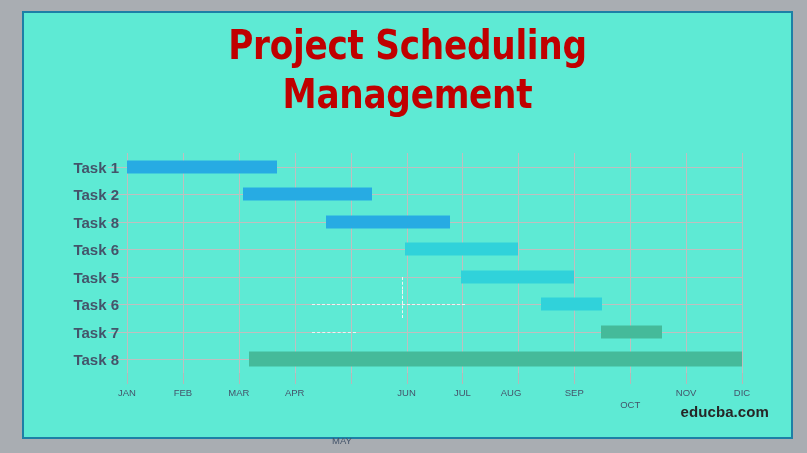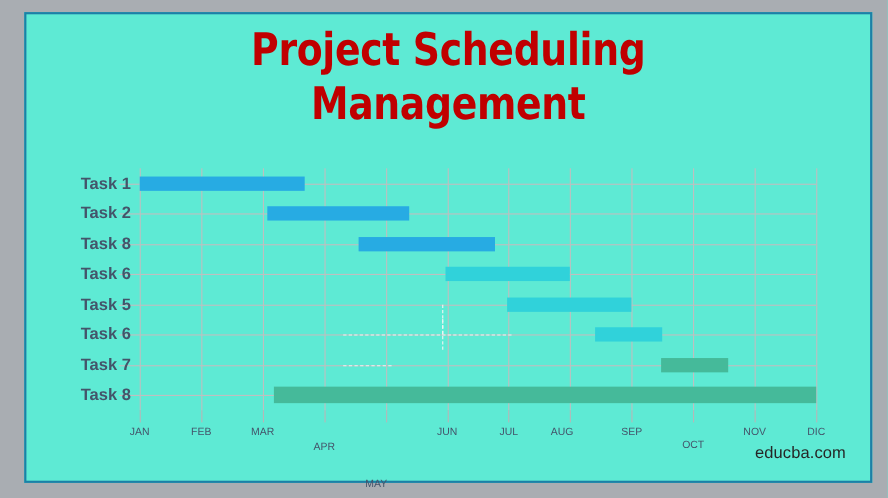--- a/index.html
+++ b/index.html
@@ -85,21 +85,21 @@
   .ghost-dash-v{
     position:absolute;
     width:1px;
     border-left:1px dashed #f4f4f4;
   }
   #footer-brand{
     position:absolute;
     right:22px;bottom:17px;
     color:#262626;
     font-size:15px;
-    font-weight:normal;
+    font-weight:bold;
     letter-spacing:0.1px;
     text-align:center;
   }
 </style>
 </head>
 <body>
 
 <div id="slide-frame">
 
   <div id="slide-title">Project Scheduling
@@ -135,21 +135,21 @@
       <div class="tickmark" style="left: 382.545px; top: 359.825px; height: 11px;"></div>
       <div class="tickmark" style="left: 438.455px; top: 359.825px; height: 11px;"></div>
       <div class="tickmark" style="left: 494.364px; top: 359.825px; height: 11px;"></div>
       <div class="tickmark" style="left: 550.273px; top: 359.825px; height: 11px;"></div>
       <div class="tickmark" style="left: 606.182px; top: 359.825px; height: 11px;"></div>
       <div class="tickmark" style="left: 662.091px; top: 359.825px; height: 11px;"></div>
       <div class="tickmark" style="left: 718px; top: 359.825px; height: 11px;"></div>
       <div class="month-label" style="left: 103px; top: 373.825px; color: rgb(68, 84, 106);">JAN</div>
       <div class="month-label" style="left: 158.909px; top: 373.825px; color: rgb(68, 84, 106);">FEB</div>
       <div class="month-label" style="left: 214.818px; top: 373.825px; color: rgb(68, 84, 106);">MAR</div>
-      <div class="month-label" style="left: 270.727px; top: 373.825px; color: rgb(68, 84, 106); margin-top: 14px;">APR</div>
+      <div class="month-label" style="left: 270.727px; top: 373.825px; color: rgb(68, 84, 106);">APR</div>
       <div class="month-label" style="left: 318px; top: 373.825px; color: rgb(68, 84, 106); margin-top: 48px;">MAY</div>
       <div class="month-label" style="left: 382.545px; top: 373.825px; color: rgb(68, 84, 106);">JUN</div>
       <div class="month-label" style="left: 438.455px; top: 373.825px; color: rgb(68, 84, 106);">JUL</div>
       <div class="month-label" style="left: 487px; top: 373.825px; color: rgb(68, 84, 106);">AUG</div>
       <div class="month-label" style="left: 550.273px; top: 373.825px; color: rgb(68, 84, 106);">SEP</div>
       <div class="month-label" style="left: 606.182px; top: 373.825px; color: rgb(68, 84, 106); margin-top: 12px;">OCT</div>
       <div class="month-label" style="left: 662.091px; top: 373.825px; color: rgb(68, 84, 106);">NOV</div>
       <div class="month-label" style="left: 718px; top: 373.825px; color: rgb(68, 84, 106);">DIC</div>
       <div class="ghost-dash" style="left: 287.5px; top: 291.2px; width: 153.75px;"></div>
       <div class="ghost-dash" style="left: 287.5px; top: 318.7px; width: 44.7273px;"></div>

